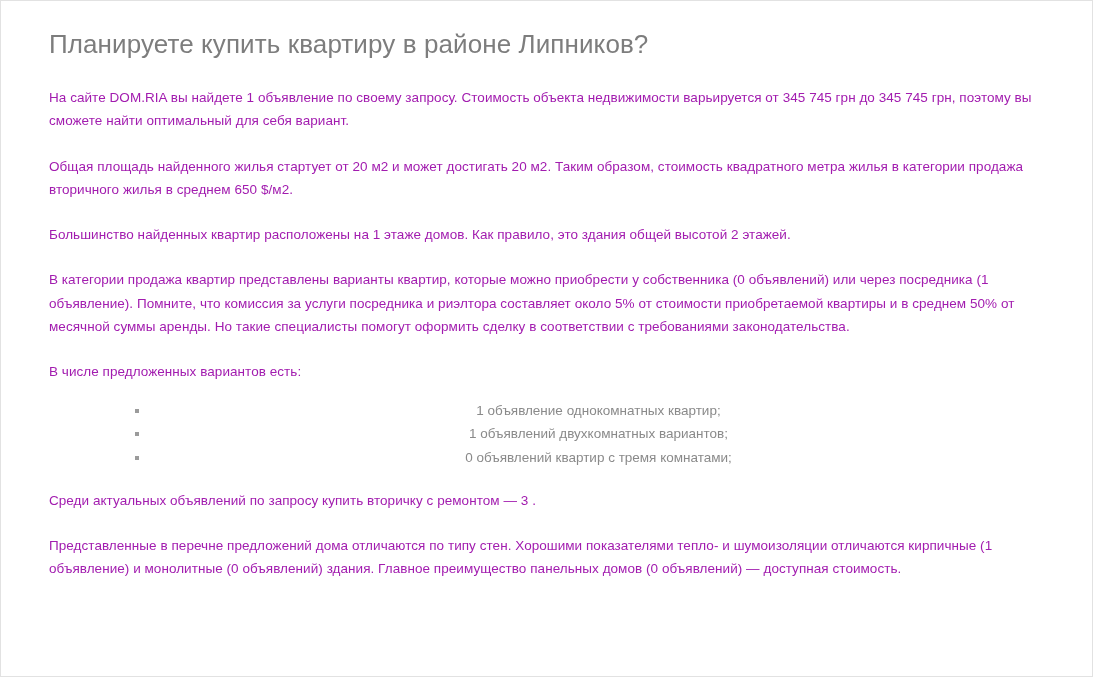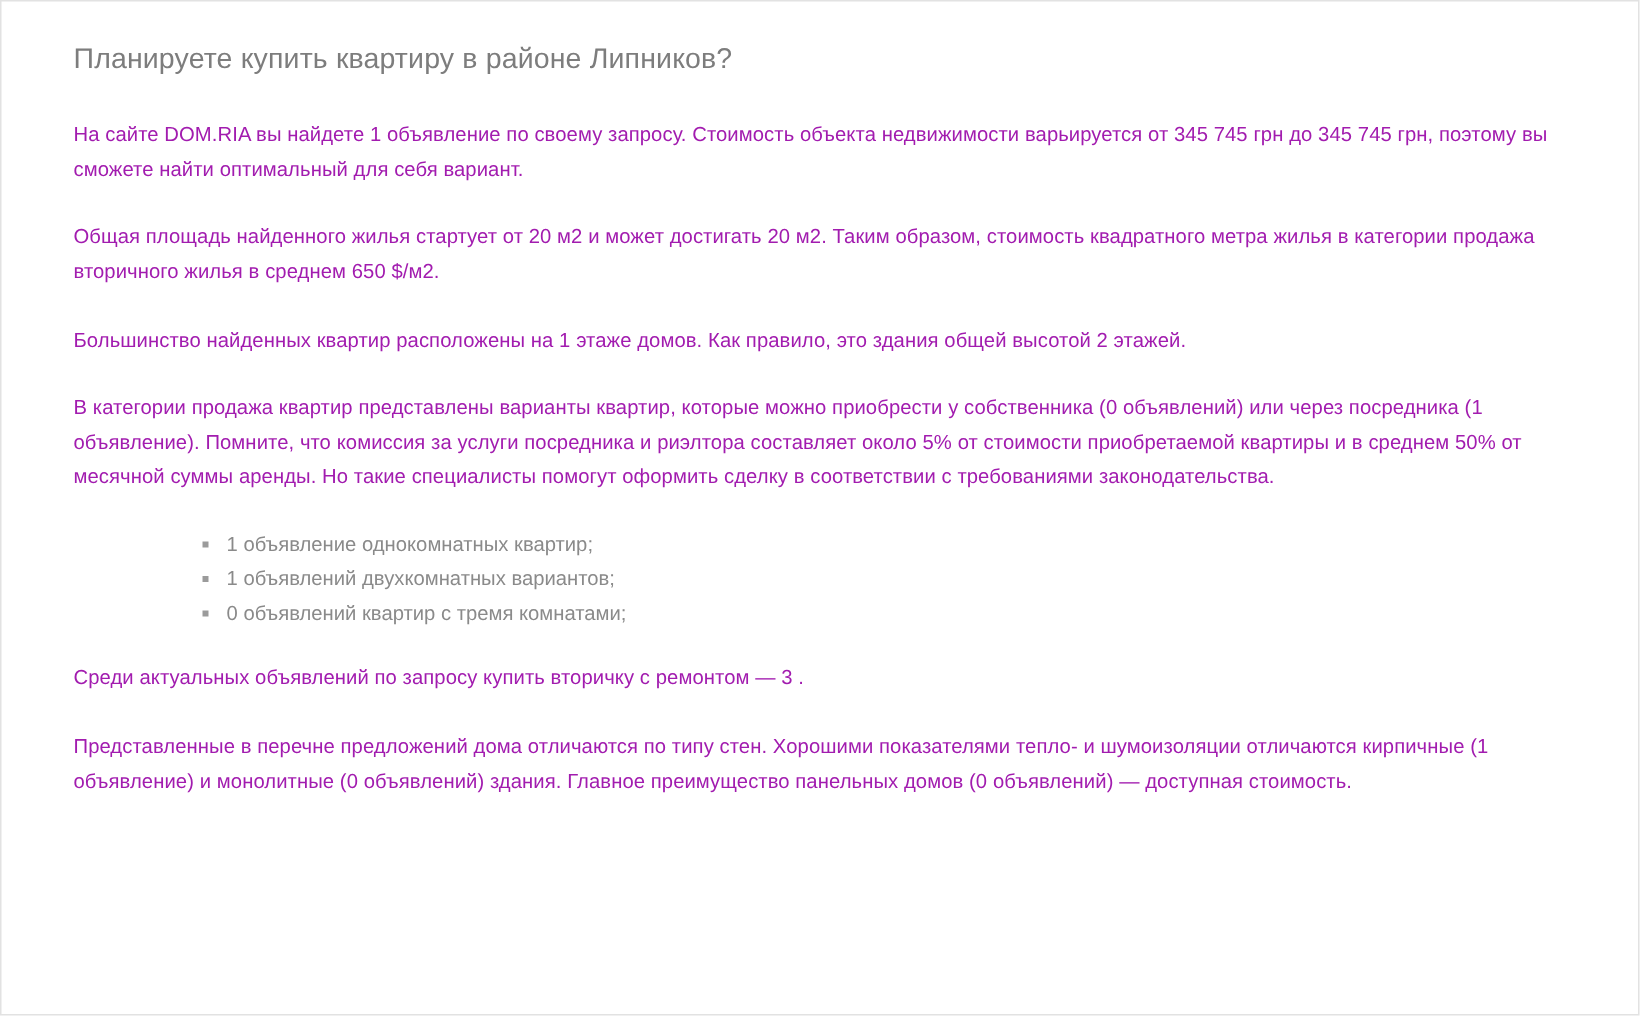--- a/index.html
+++ b/index.html
@@ -19,21 +19,21 @@
     height: 677px;
     box-sizing: border-box;
     border: 1px solid #e2e2e2;
     background: #ffffff;
     overflow: hidden;
   }
   .content {
     padding: 14px 46px 0 48px;
   }
   h1.page-title {
-    font-size: 19px;
+    font-size: 26px;
     font-weight: normal;
     color: #7d7d7d;
     margin: 14px 0 26px 0;
     letter-spacing: 0.1px;
     line-height: 1.2;
   }
   p.para {
     font-size: 13.5px;
     color: #a21caf;
     line-height: 1.72;
@@ -41,20 +41,21 @@
     max-width: 1000px;
     letter-spacing: 0.05px;
   }
   p.para.tight {
     margin-bottom: 17px;
   }
   ul.bullets {
     list-style: none;
     margin: 0 0 20px 0;
     padding: 0 0 0 86px;
+    text-align: center;
   }
   ul.bullets li {
     font-size: 13.5px;
     color: #8a8a8a;
     line-height: 1.65;
     position: relative;
     padding-left: 16px;
     margin-bottom: 1px;
   }
   ul.bullets li::before {
@@ -72,20 +73,21 @@
 
 <div class="page">
   <div class="content">
 
     <h1 class="page-title">Планируете купить квартиру в районе Липников?</h1>
 
     <p class="para">На сайте DOM.RIA вы найдете 1 объявление по своему запросу. Стоимость объекта недвижимости варьируется от 345 745 грн до 345 745 грн, поэтому вы сможете найти оптимальный для себя вариант.</p>
     <p class="para">Общая площадь найденного жилья стартует от 20 м2 и может достигать 20 м2. Таким образом, стоимость квадратного метра жилья в категории продажа вторичного жилья в среднем 650 $/м2.</p>
     <p class="para">Большинство найденных квартир расположены на 1 этаже домов. Как правило, это здания общей высотой 2 этажей.</p>
     <p class="para">В категории продажа квартир представлены варианты квартир, которые можно приобрести у собственника (0 объявлений) или через посредника (1 объявление). Помните, что комиссия за услуги посредника и риэлтора составляет около 5% от стоимости приобретаемой квартиры и в среднем 50% от месячной суммы аренды. Но такие специалисты помогут оформить сделку в соответствии с требованиями законодательства.</p>
+    <p class="para tight">В числе предложенных вариантов есть:</p>
 
     <ul class="bullets">
       <li>1 объявление однокомнатных квартир;</li>
       <li>1 объявлений двухкомнатных вариантов;</li>
       <li>0 объявлений квартир с тремя комнатами;</li>
     </ul>
 
     <p class="para">Среди актуальных объявлений по запросу купить вторичку с ремонтом — 3 .</p>
     <p class="para">Представленные в перечне предложений дома отличаются по типу стен. Хорошими показателями тепло- и шумоизоляции отличаются кирпичные (1 объявление) и монолитные (0 объявлений) здания. Главное преимущество панельных домов (0 объявлений) — доступная стоимость.</p>
 

